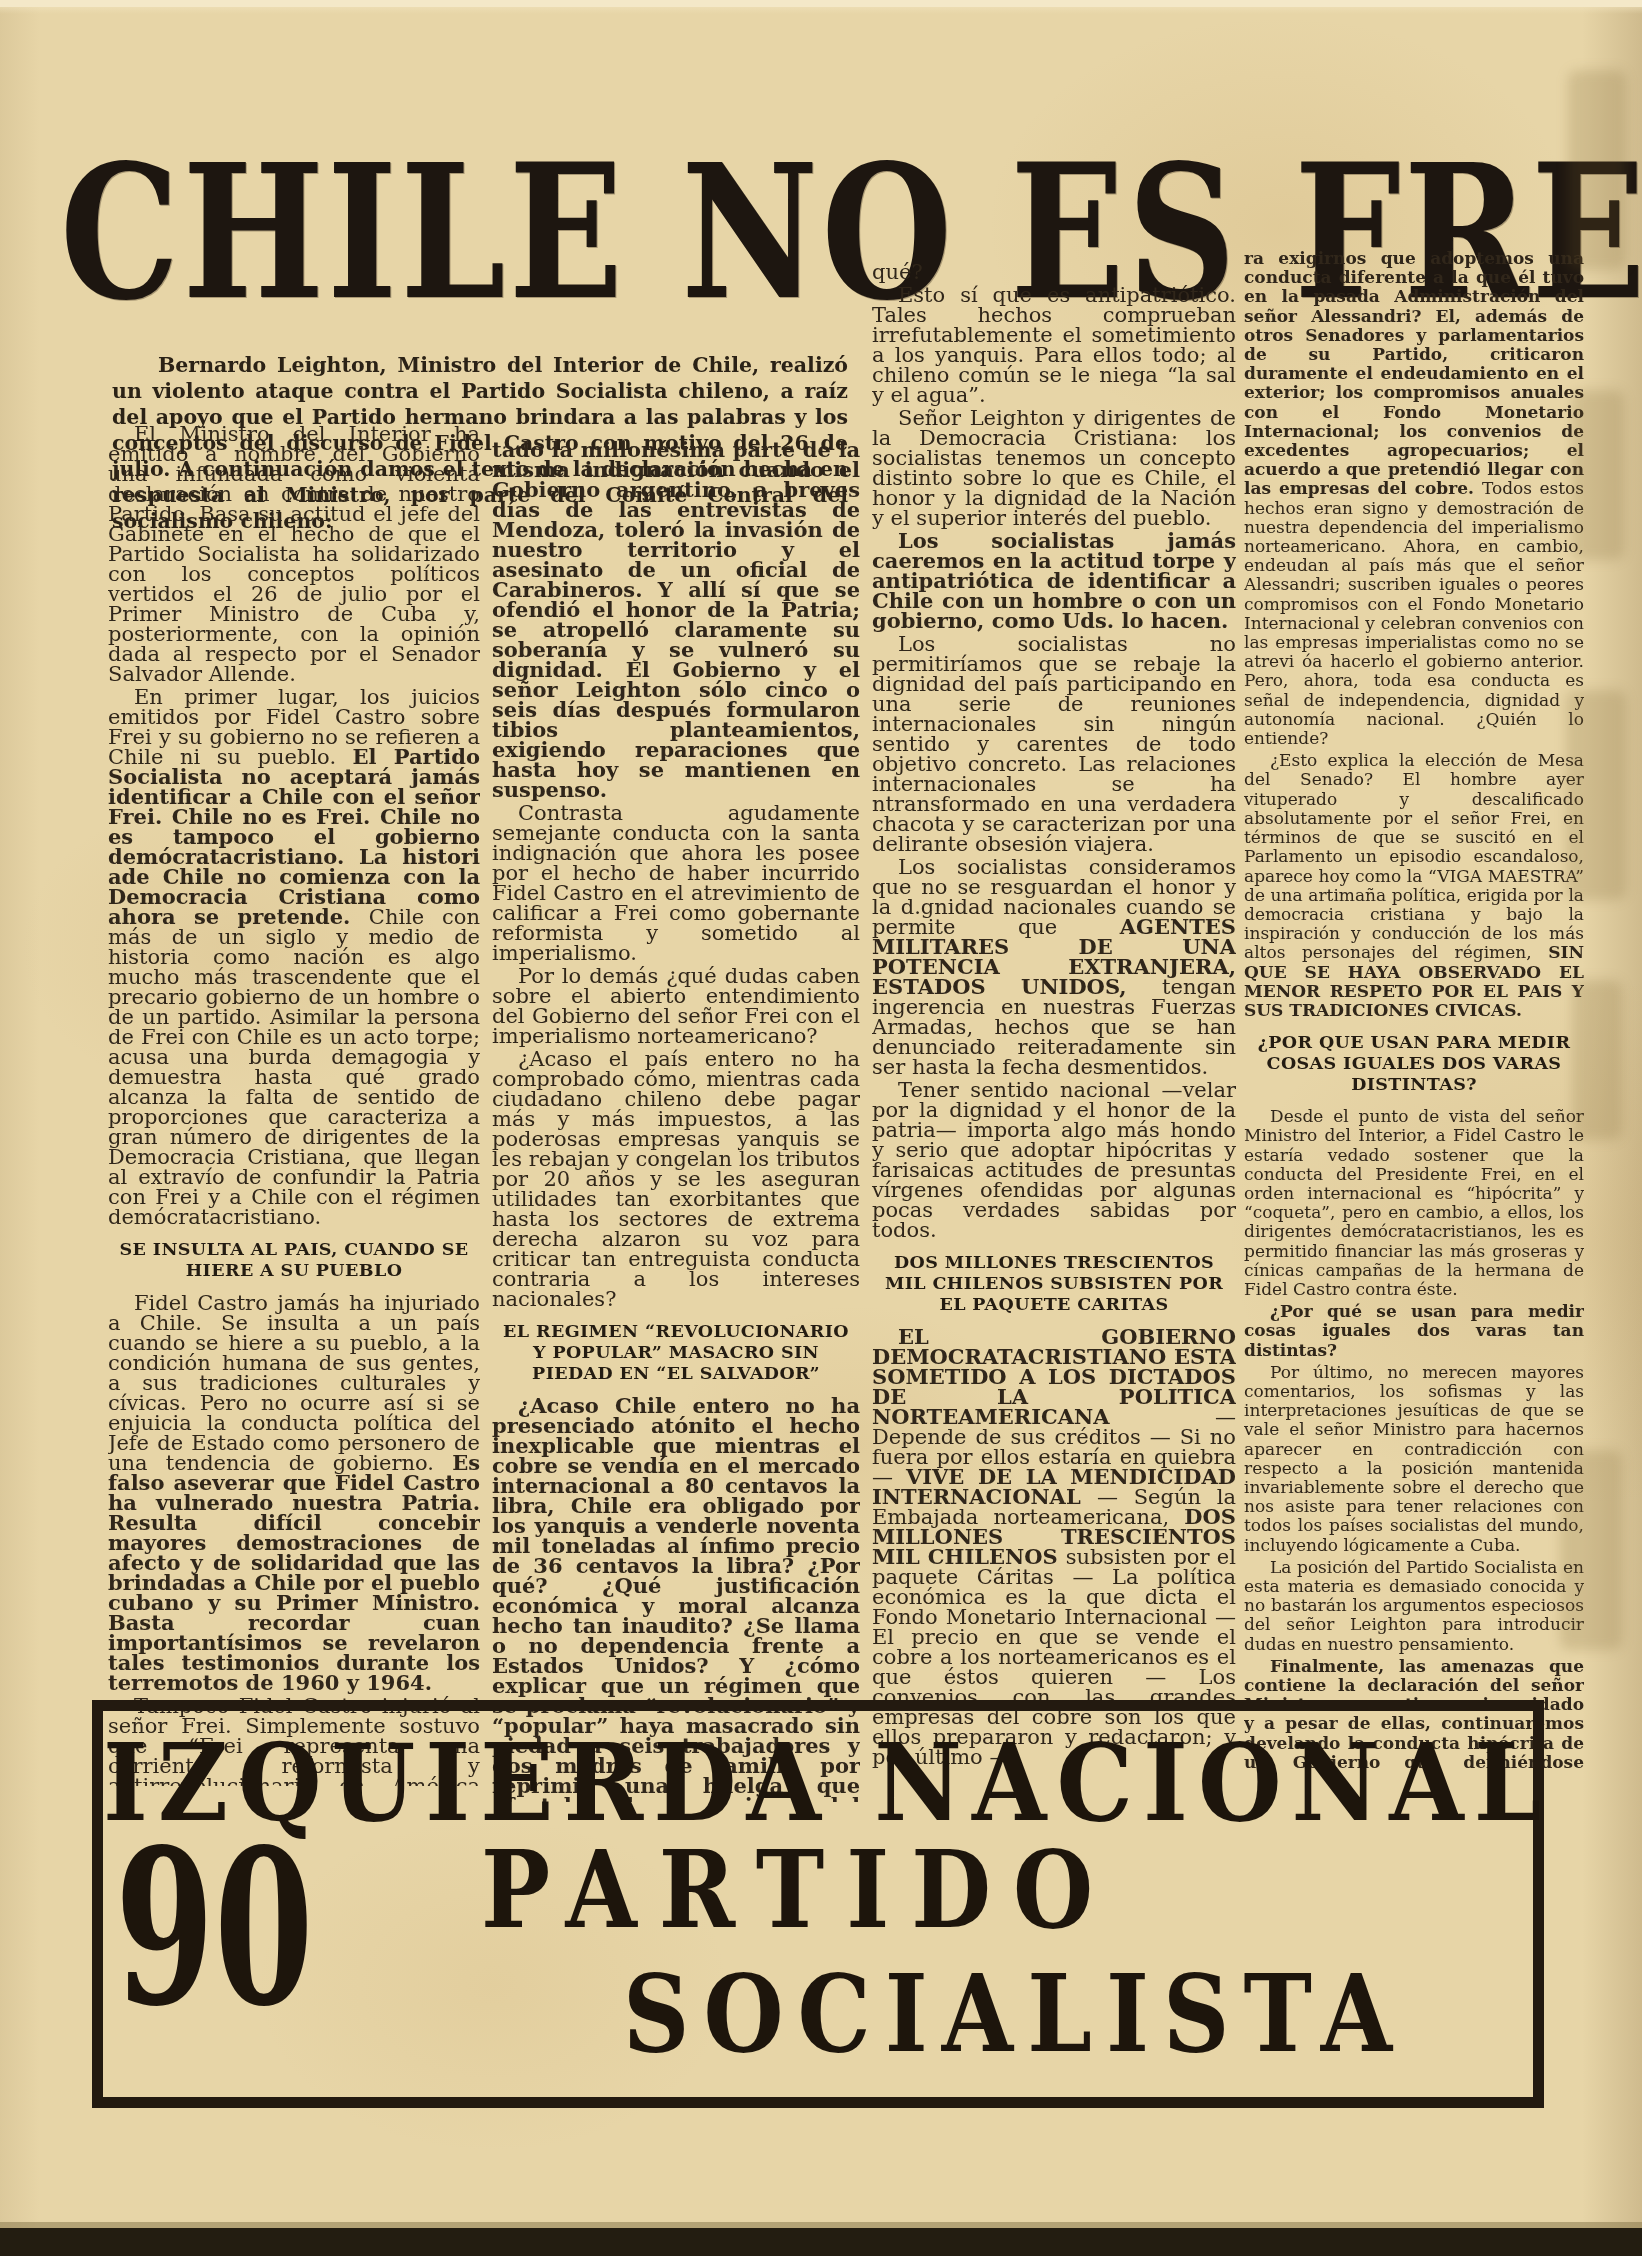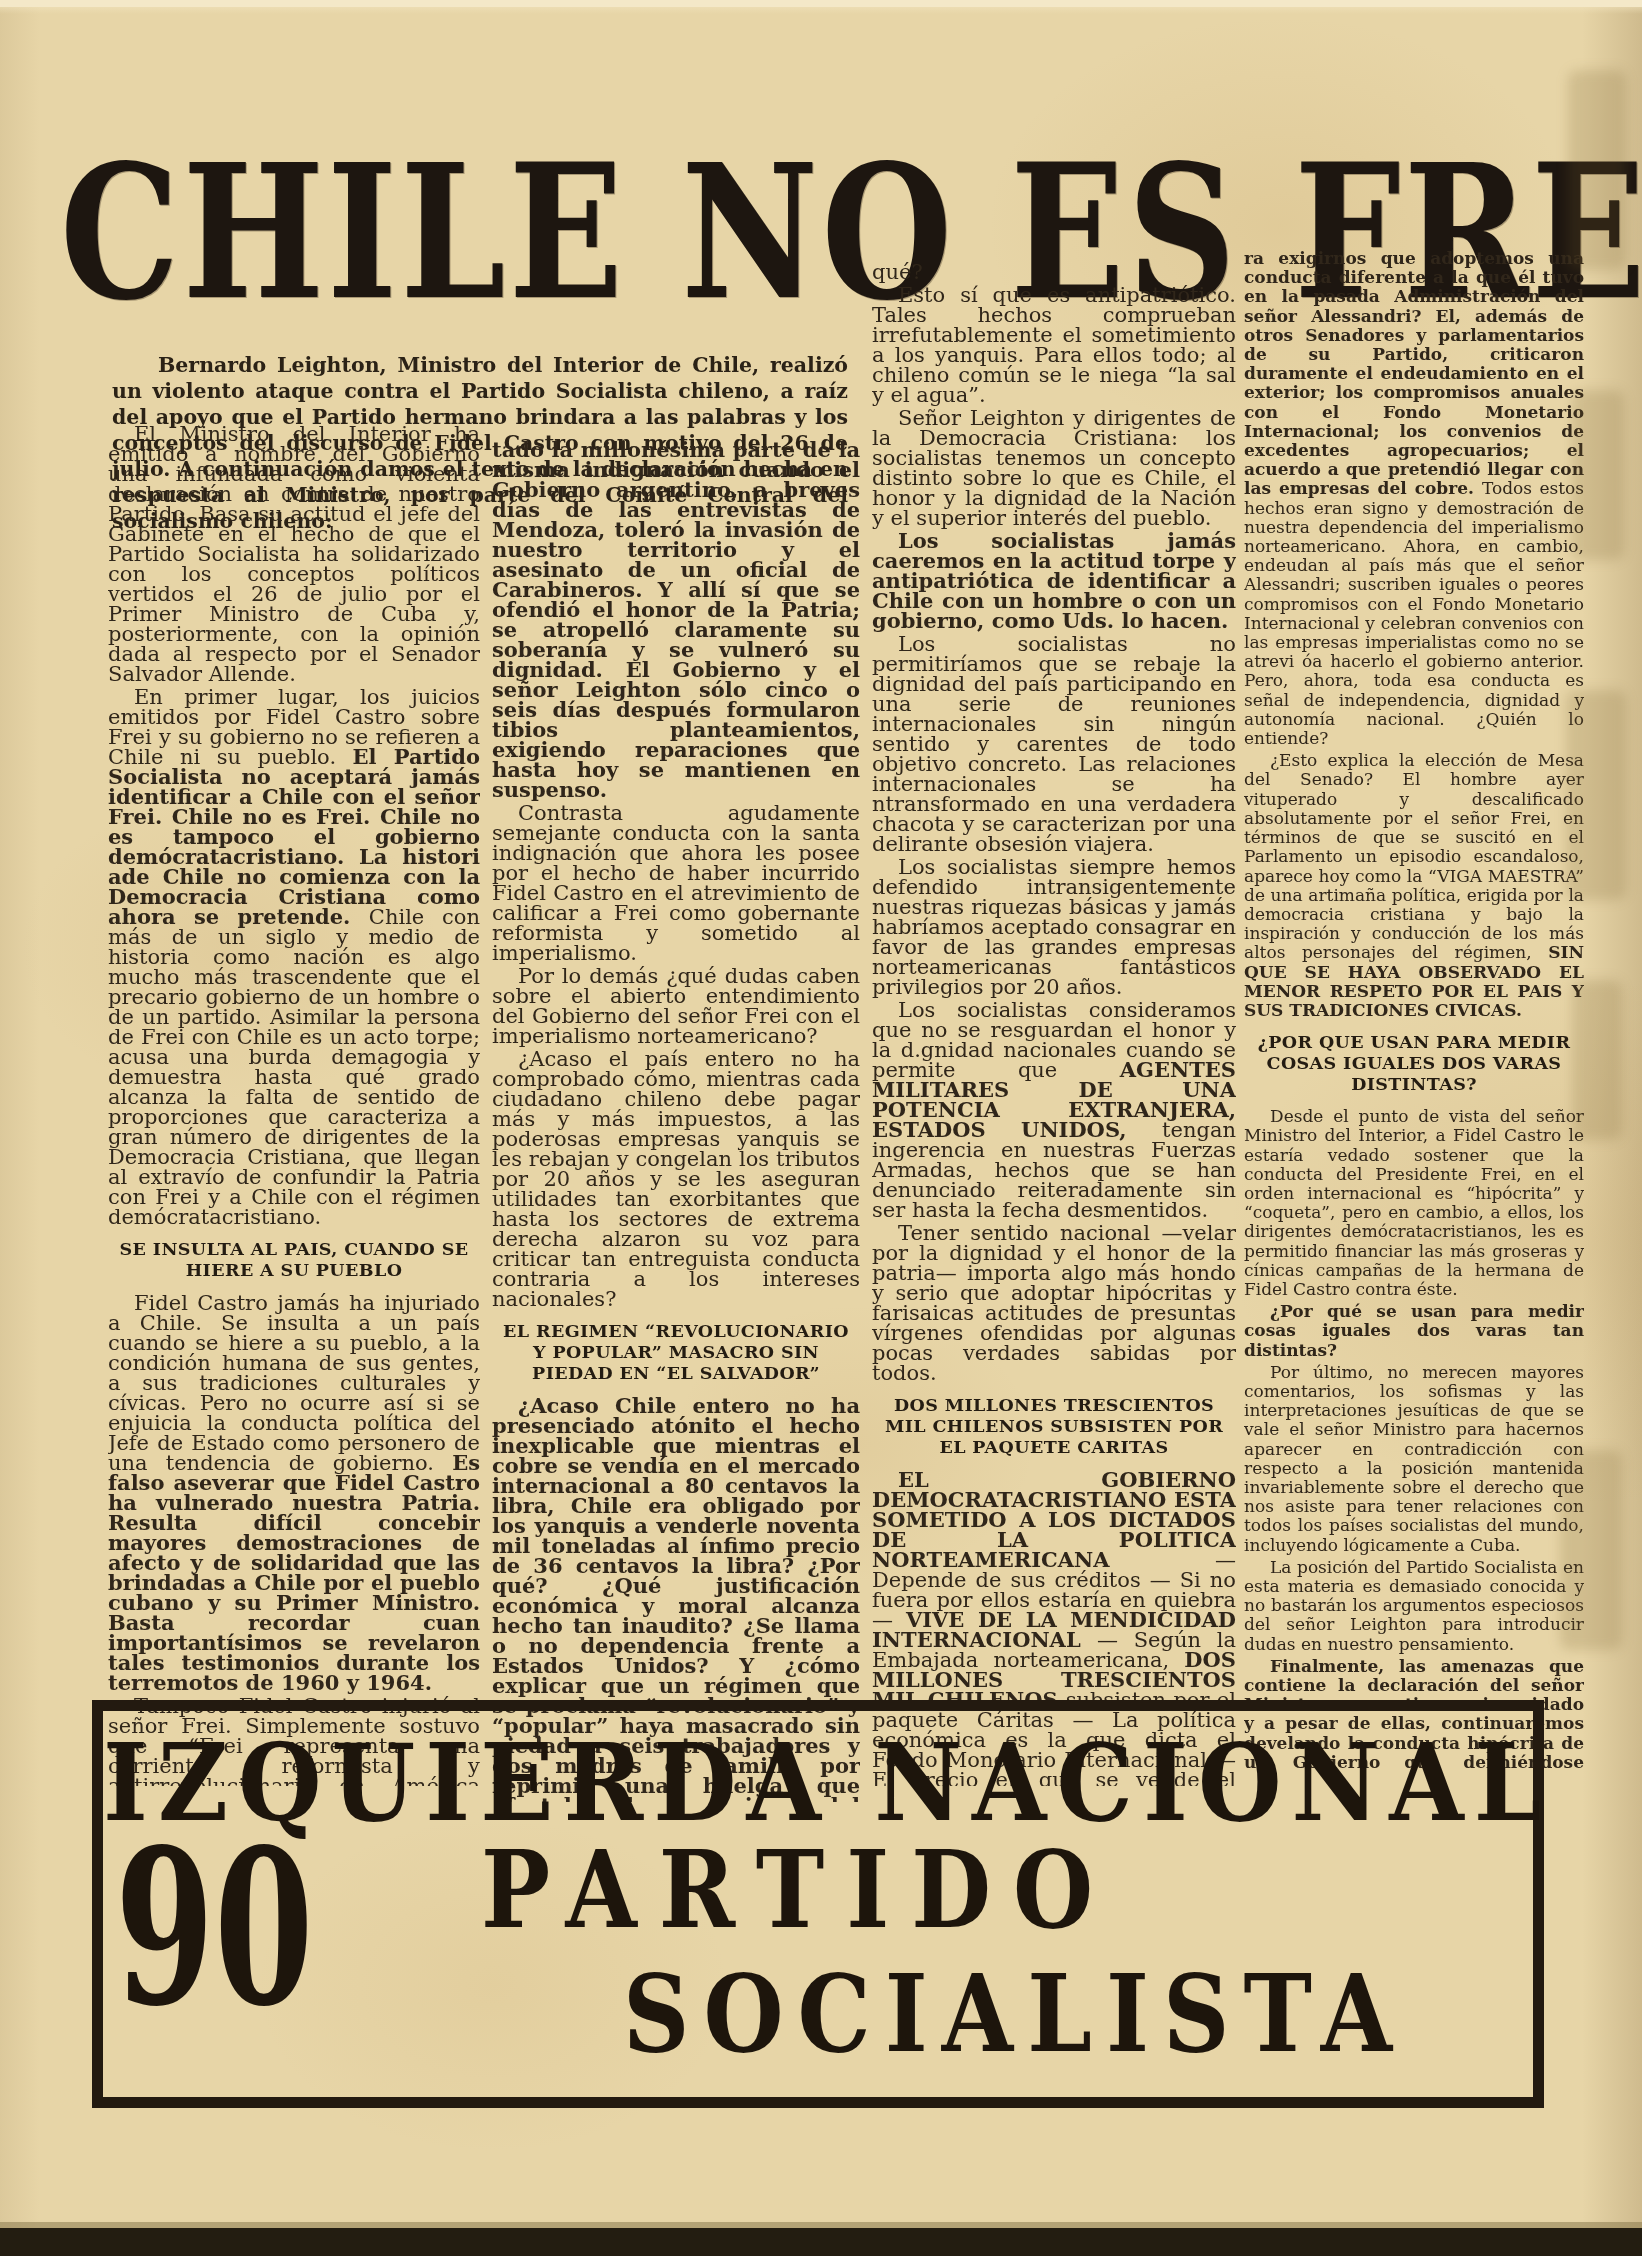--- a/index.html
+++ b/index.html
@@ -98,21 +98,20 @@
       <div class="sechead">EL REGIMEN “REVOLUCIONARIO Y POPULAR” MASACRO SIN PIEDAD EN “EL SALVADOR”</div>
       <p class="para"><span class="b">¿Acaso Chile entero no ha presenciado atónito el hecho inexplicable que mientras el cobre se vendía en el mercado internacional a 80 centavos la libra, Chile era obligado por los yanquis a venderle noventa mil toneladas al ínfimo precio de 36 centavos la libra? ¿Por qué? ¿Qué justificación económica y moral alcanza hecho tan inaudito? ¿Se llama o no dependencia frente a Estados Unidos? Y ¿cómo explicar que un régimen que se proclama “revolucionario” y “popular” haya masacrado sin piedad a seis trabajadores y dos madres de familia por reprimir una huelga que afectaba a la gran minería del cobre?</span></p>
       <p class="para"><span>¿Qué justificación pueden esgrimir ante el país, el Presidente de la República y el señor Leighton para cohonestar el hecho que, de acuerdo con la Reforma Constitucional propuesta por la Democracia Cristiana se podía expropiar cualquier bien de un chileno, pero se establecía la inexpropiabilidad de las cuantiosas pertenencias mineras de las empresas yanquis?, y hay que precisar dos </span></p>
     </div>
   <div class="col col3">
       <p class="para cont"><span>qué?</span></p>
       <p class="para"><span>Esto sí que es antipatriótico. Tales hechos comprueban irrefutablemente el sometimiento a los yanquis. Para ellos todo; al chileno común se le niega “la sal y el agua”.</span></p>
       <p class="para"><span>Señor Leighton y dirigentes de la Democracia Cristiana: los socialistas tenemos un concepto distinto sobre lo que es Chile, el honor y la dignidad de la Nación y el superior interés del pueblo.</span></p>
       <p class="para"><span class="b">Los socialistas jamás caeremos en la actitud torpe y antipatriótica de identificar a Chile con un hombre o con un gobierno, como Uds. lo hacen.</span></p>
       <p class="para"><span>Los socialistas no permitiríamos que se rebaje la dignidad del país participando en una serie de reuniones internacionales sin ningún sentido y carentes de todo objetivo concreto. Las relaciones internacionales se ha ntransformado en una verdadera chacota y se caracterizan por una delirante obsesión viajera.</span></p>
-      <p class="para"><span>Los socialistas siempre hemos defendido intransigentemente nuestras riquezas básicas y jamás habríamos aceptado consagrar en favor de las grandes empresas norteamericanas fantásticos privilegios por 20 años.</span></p>
       <p class="para"><span>Los socialistas consideramos que no se resguardan el honor y la d.gnidad nacionales cuando se permite que </span><span class="b">AGENTES MILITARES DE UNA POTENCIA EXTRANJERA, ESTADOS UNIDOS, </span><span>tengan ingerencia en nuestras Fuerzas Armadas, hechos que se han denunciado reiteradamente sin ser hasta la fecha desmentidos.</span></p>
       <p class="para"><span>Tener sentido nacional —velar por la dignidad y el honor de la patria— importa algo más hondo y serio que adoptar hipócritas y farisaicas actitudes de presuntas vírgenes ofendidas por algunas pocas verdades sabidas por todos.</span></p>
       <div class="sechead">DOS MILLONES TRESCIENTOS MIL CHILENOS SUBSISTEN POR EL PAQUETE CARITAS</div>
       <p class="para"><span class="b">EL GOBIERNO DEMOCRATACRISTIANO ESTA SOMETIDO A LOS DICTADOS DE LA POLITICA NORTEAMERICANA </span><span>— Depende de sus créditos — Si no fuera por ellos estaría en quiebra — </span><span class="b">VIVE DE LA MENDICIDAD INTERNACIONAL </span><span>— Según la Embajada norteamericana, </span><span class="b">DOS MILLONES TRESCIENTOS MIL CHILENOS </span><span>subsisten por el paquete Cáritas — La política económica es la que dicta el Fondo Monetario Internacional — El precio en que se vende el cobre a los norteamericanos es el que éstos quieren — Los convenios con las grandes empresas del cobre son los que ellos prepararon y redactaron; y por último — </span></p>
     </div>
   <div class="col col4">
       <p class="para cont"><span class="b">ra exigirnos que adoptemos una conducta diferente a la que él tuvo en la pasada Administración del señor Alessandri? El, además de otros Senadores y parlamentarios de su Partido, criticaron duramente el endeudamiento en el exterior; los compromisos anuales con el Fondo Monetario Internacional; los convenios de excedentes agropecuarios; el acuerdo a que pretendió llegar con las empresas del cobre. </span><span>Todos estos hechos eran signo y demostración de nuestra dependencia del imperialismo norteamericano. Ahora, en cambio, endeudan al país más que el señor Alessandri; suscriben iguales o peores compromisos con el Fondo Monetario Internacional y celebran convenios con las empresas imperialistas como no se atrevi óa hacerlo el gobierno anterior. Pero, ahora, toda esa conducta es señal de independencia, dignidad y autonomía nacional. ¿Quién lo entiende?</span></p>
       <p class="para"><span>¿Esto explica la elección de Mesa del Senado? El hombre ayer vituperado y descalificado absolutamente por el señor Frei, en términos de que se suscitó en el Parlamento un episodio escandaloso, aparece hoy como la “VIGA MAESTRA” de una artimaña política, erigida por la democracia cristiana y bajo la inspiración y conducción de los más altos personajes del régimen, </span><span class="b">SIN QUE SE HAYA OBSERVADO EL MENOR RESPETO POR EL PAIS Y SUS TRADICIONES CIVICAS.</span></p>
       <div class="sechead">¿POR QUE USAN PARA MEDIR COSAS IGUALES DOS VARAS DISTINTAS?</div>
       <p class="para"><span>Desde el punto de vista del señor Ministro del Interior, a Fidel Castro le estaría vedado sostener que la conducta del Presidente Frei, en el orden internacional es “hipócrita” y “coqueta”, pero en cambio, a ellos, los dirigentes demócratacristianos, les es permitido financiar las más groseras y cínicas campañas de la hermana de Fidel Castro contra éste.</span></p>

